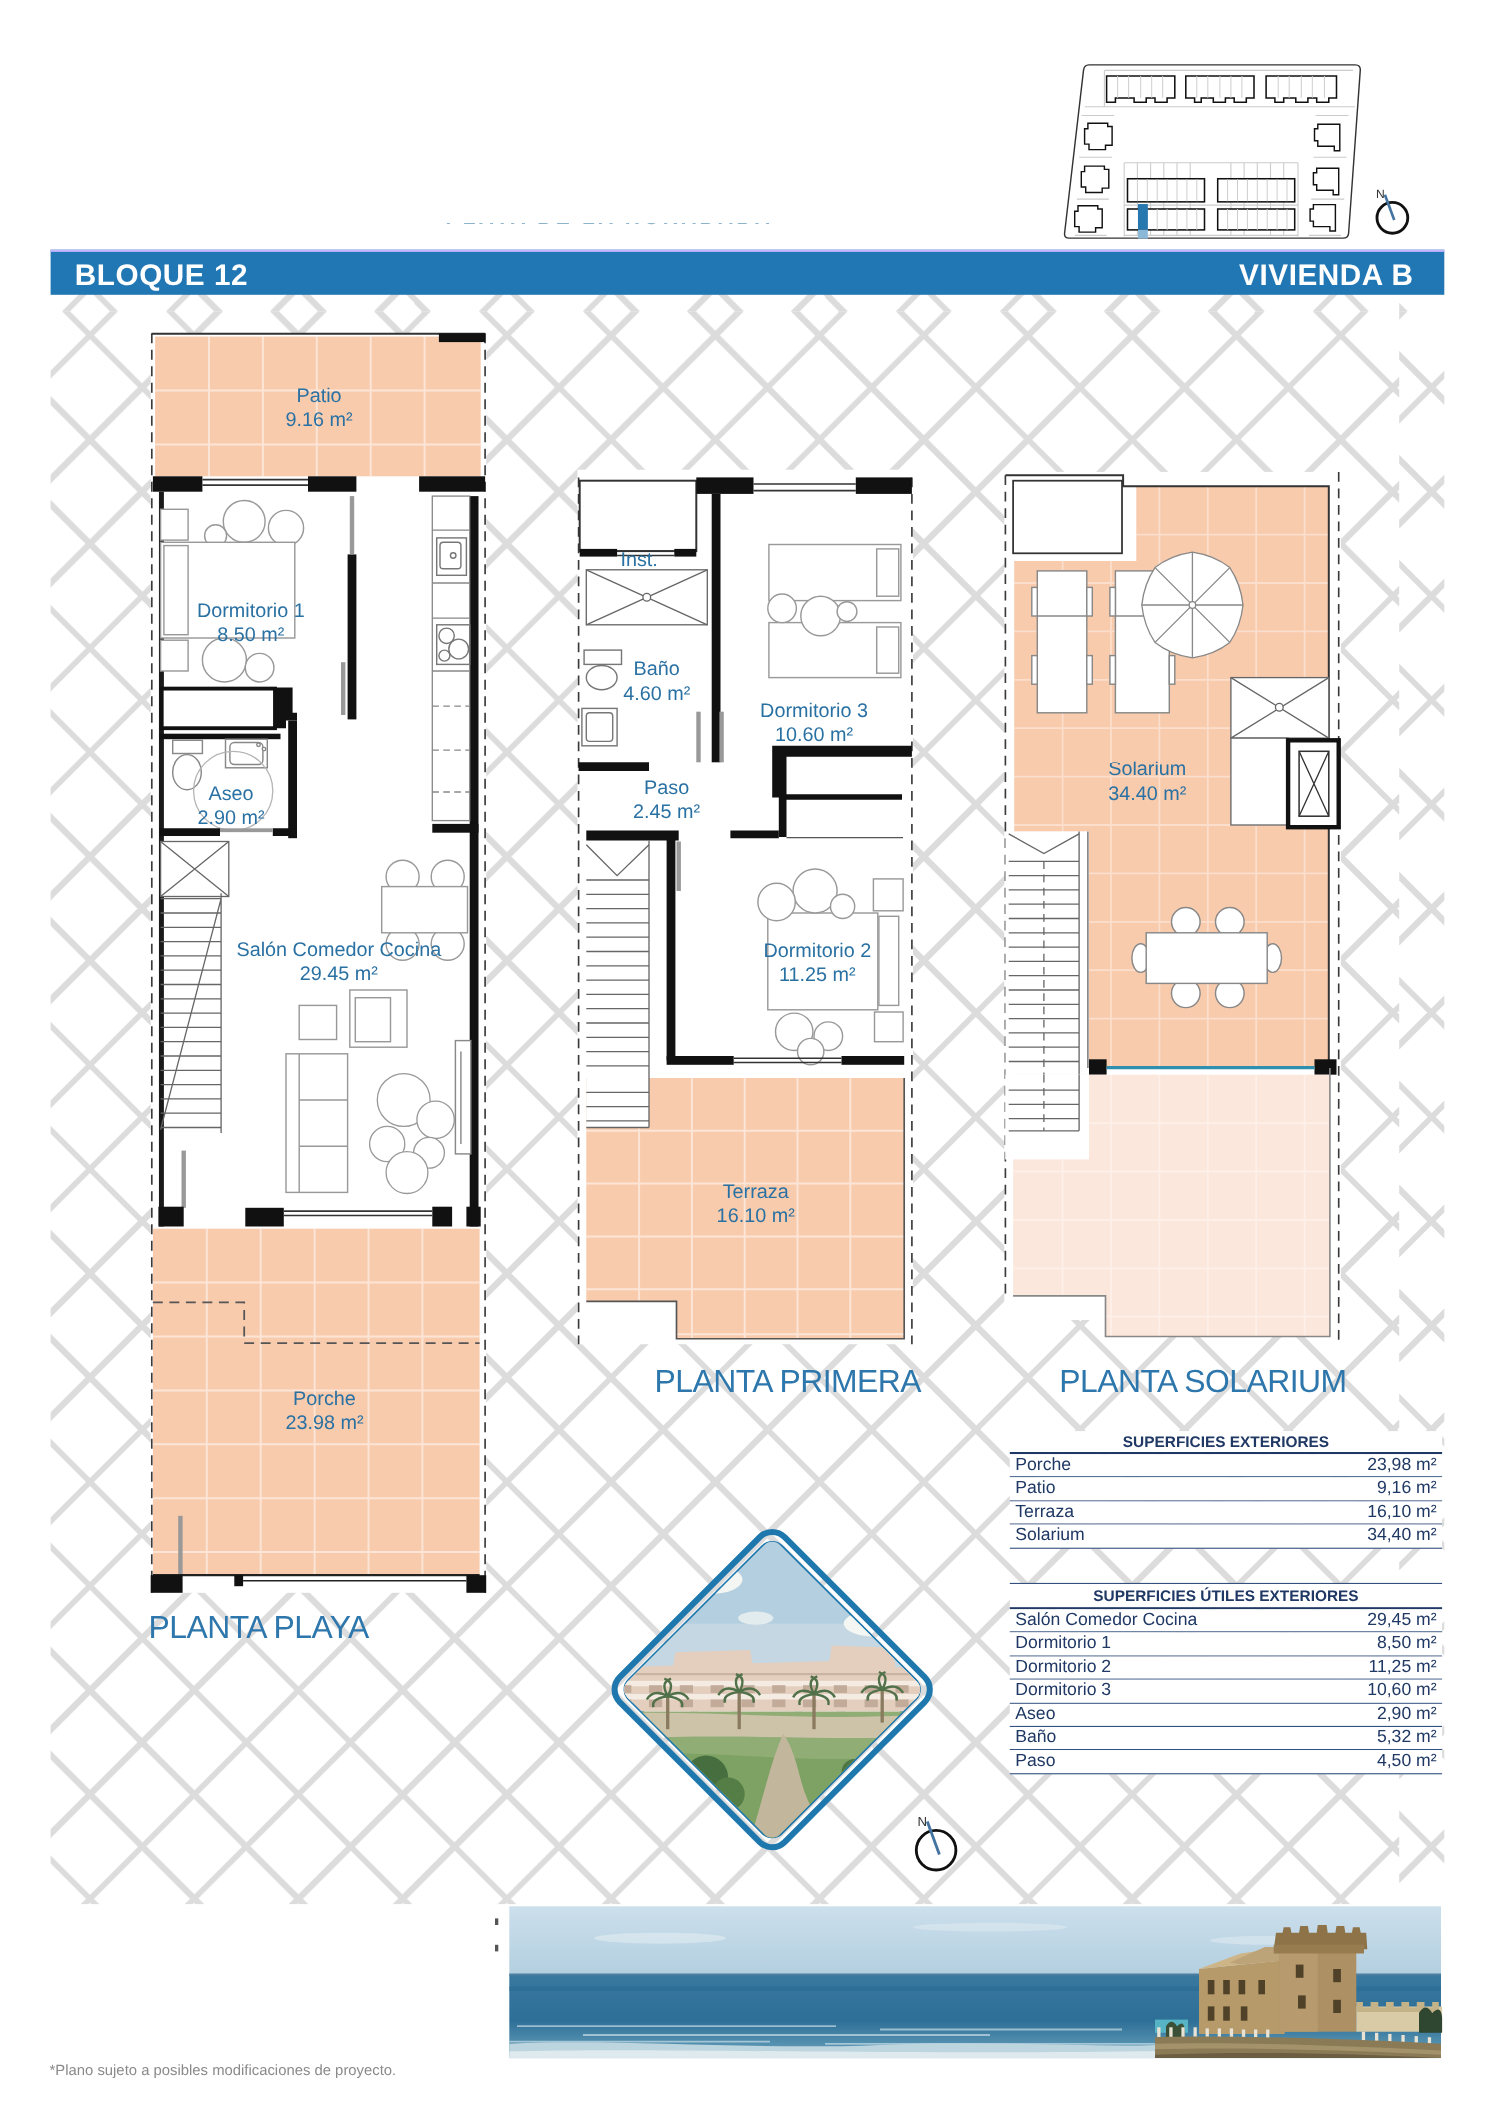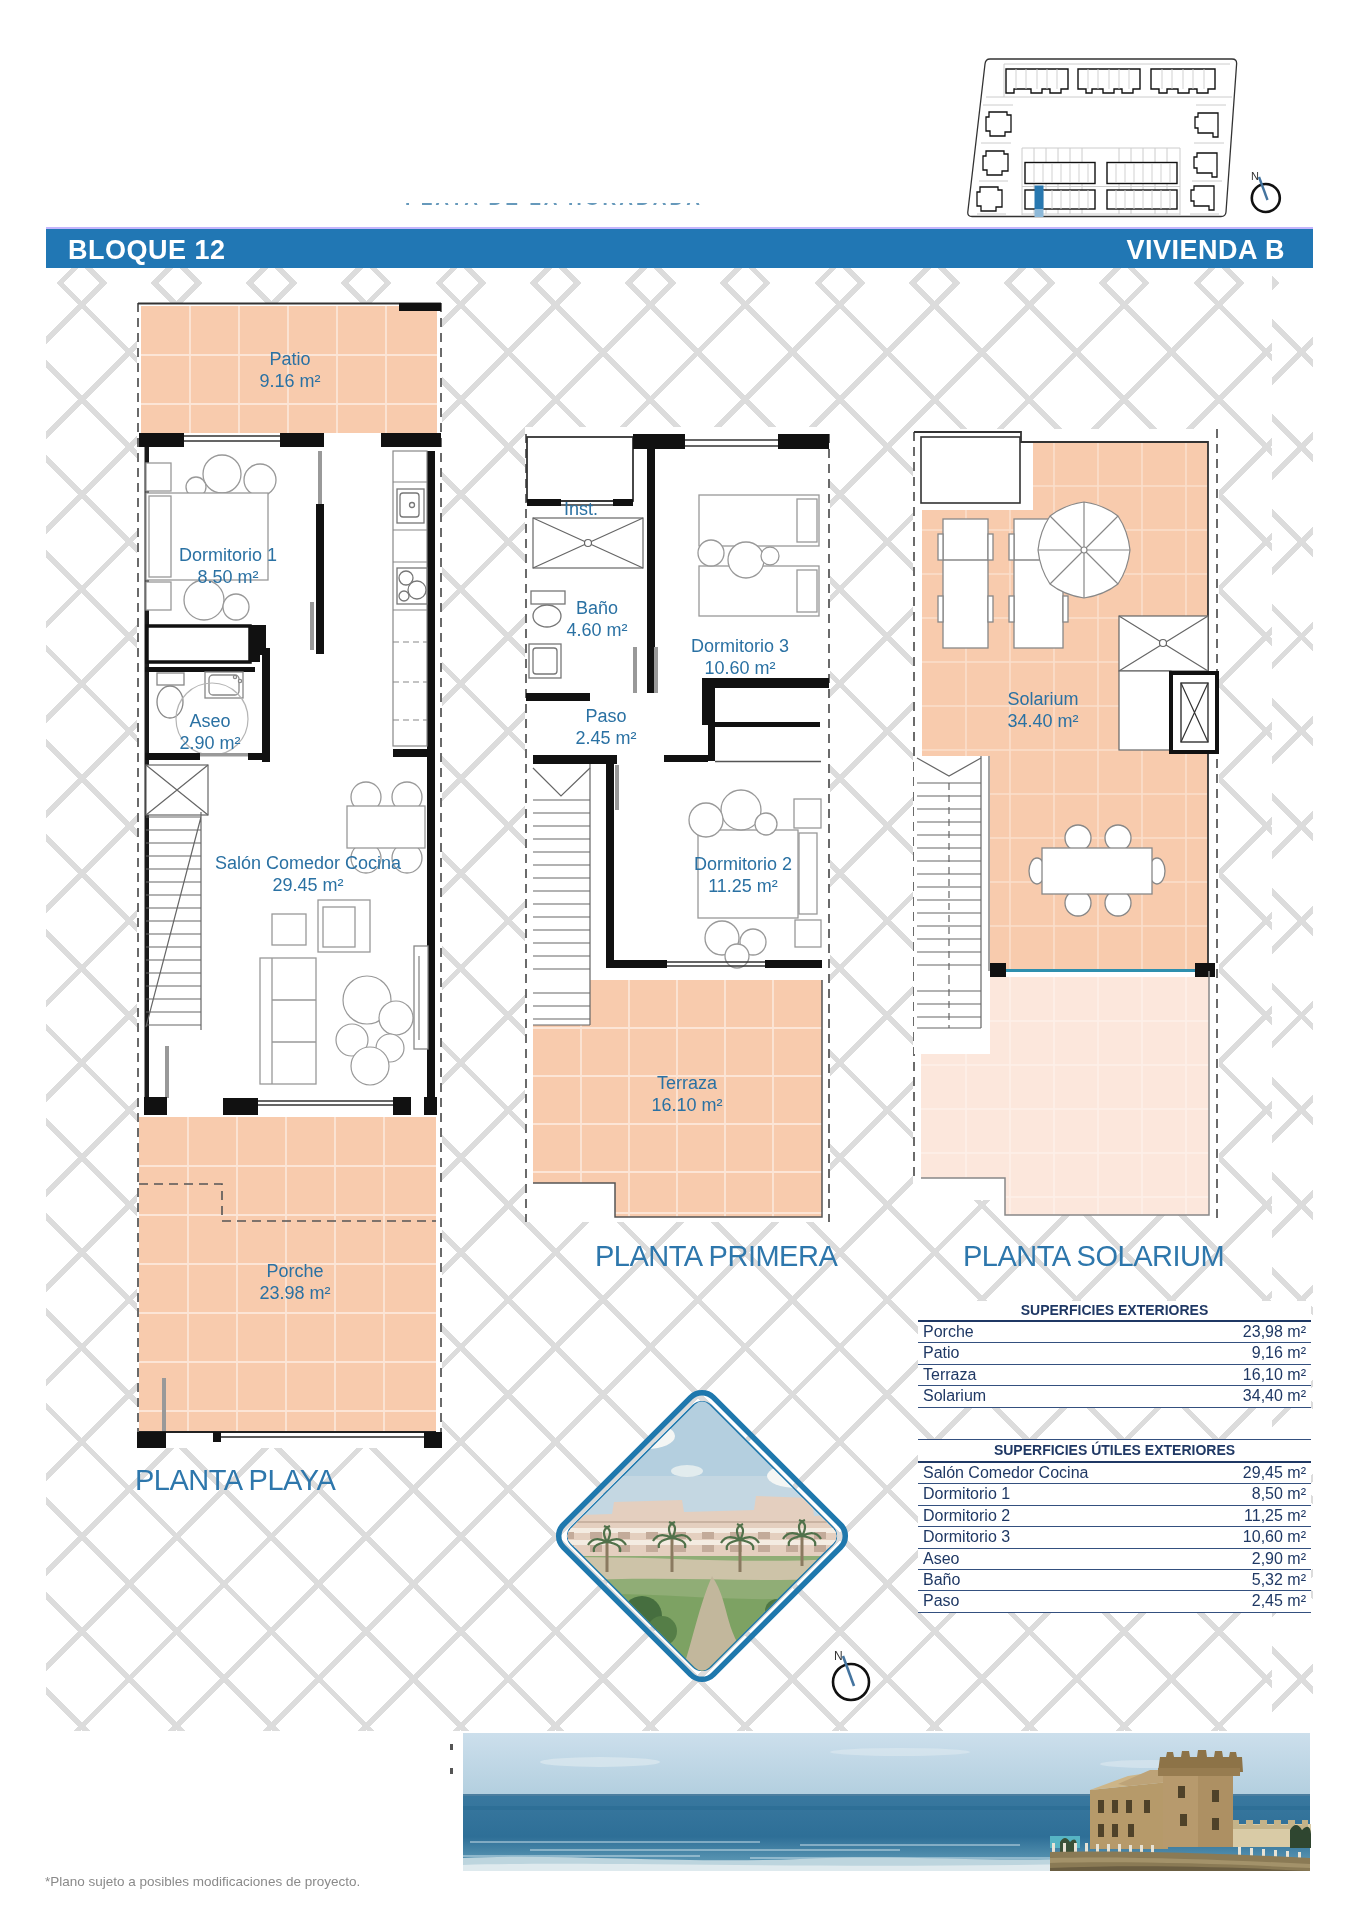--- a/index.html
+++ b/index.html
@@ -723,19 +723,19 @@
     <div class="trow">
         <span class="l">Aseo</span>
         <span class="v">2,90 m²</span>
       </div>
     <div class="trow">
         <span class="l">Baño</span>
         <span class="v">5,32 m²</span>
       </div>
     <div class="trow">
         <span class="l">Paso</span>
-        <span class="v">2,45 m²</span>
+        <span class="v">4,50 m²</span>
       </div>
   </div>
 
 
   <div id="foot" class="abs">*Plano sujeto a posibles modificaciones de proyecto.</div>
 </div>
 
 </body></html>

